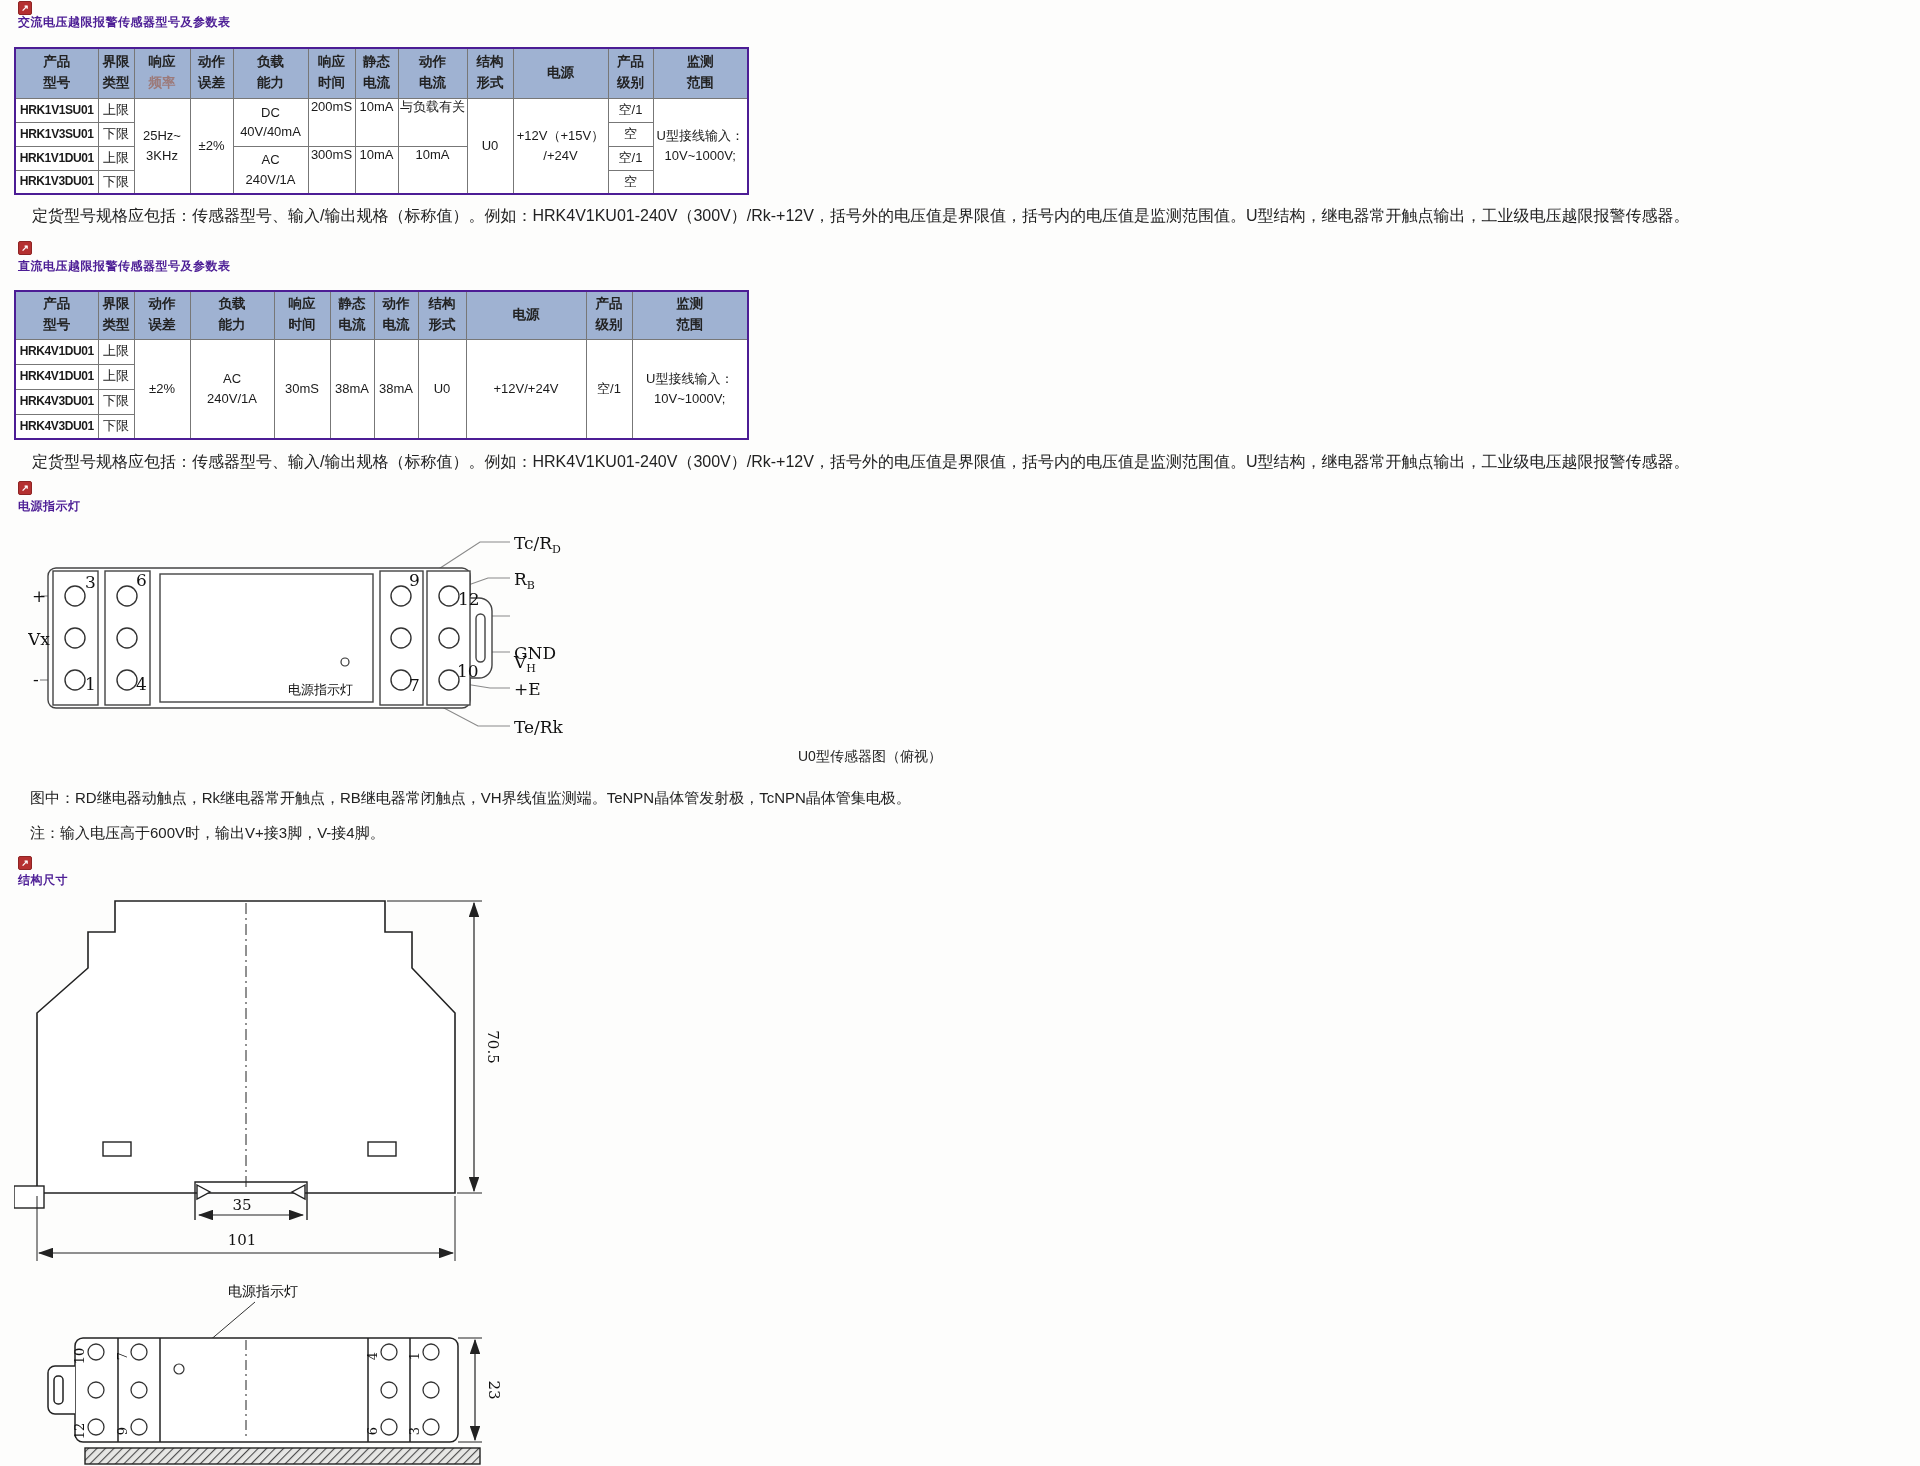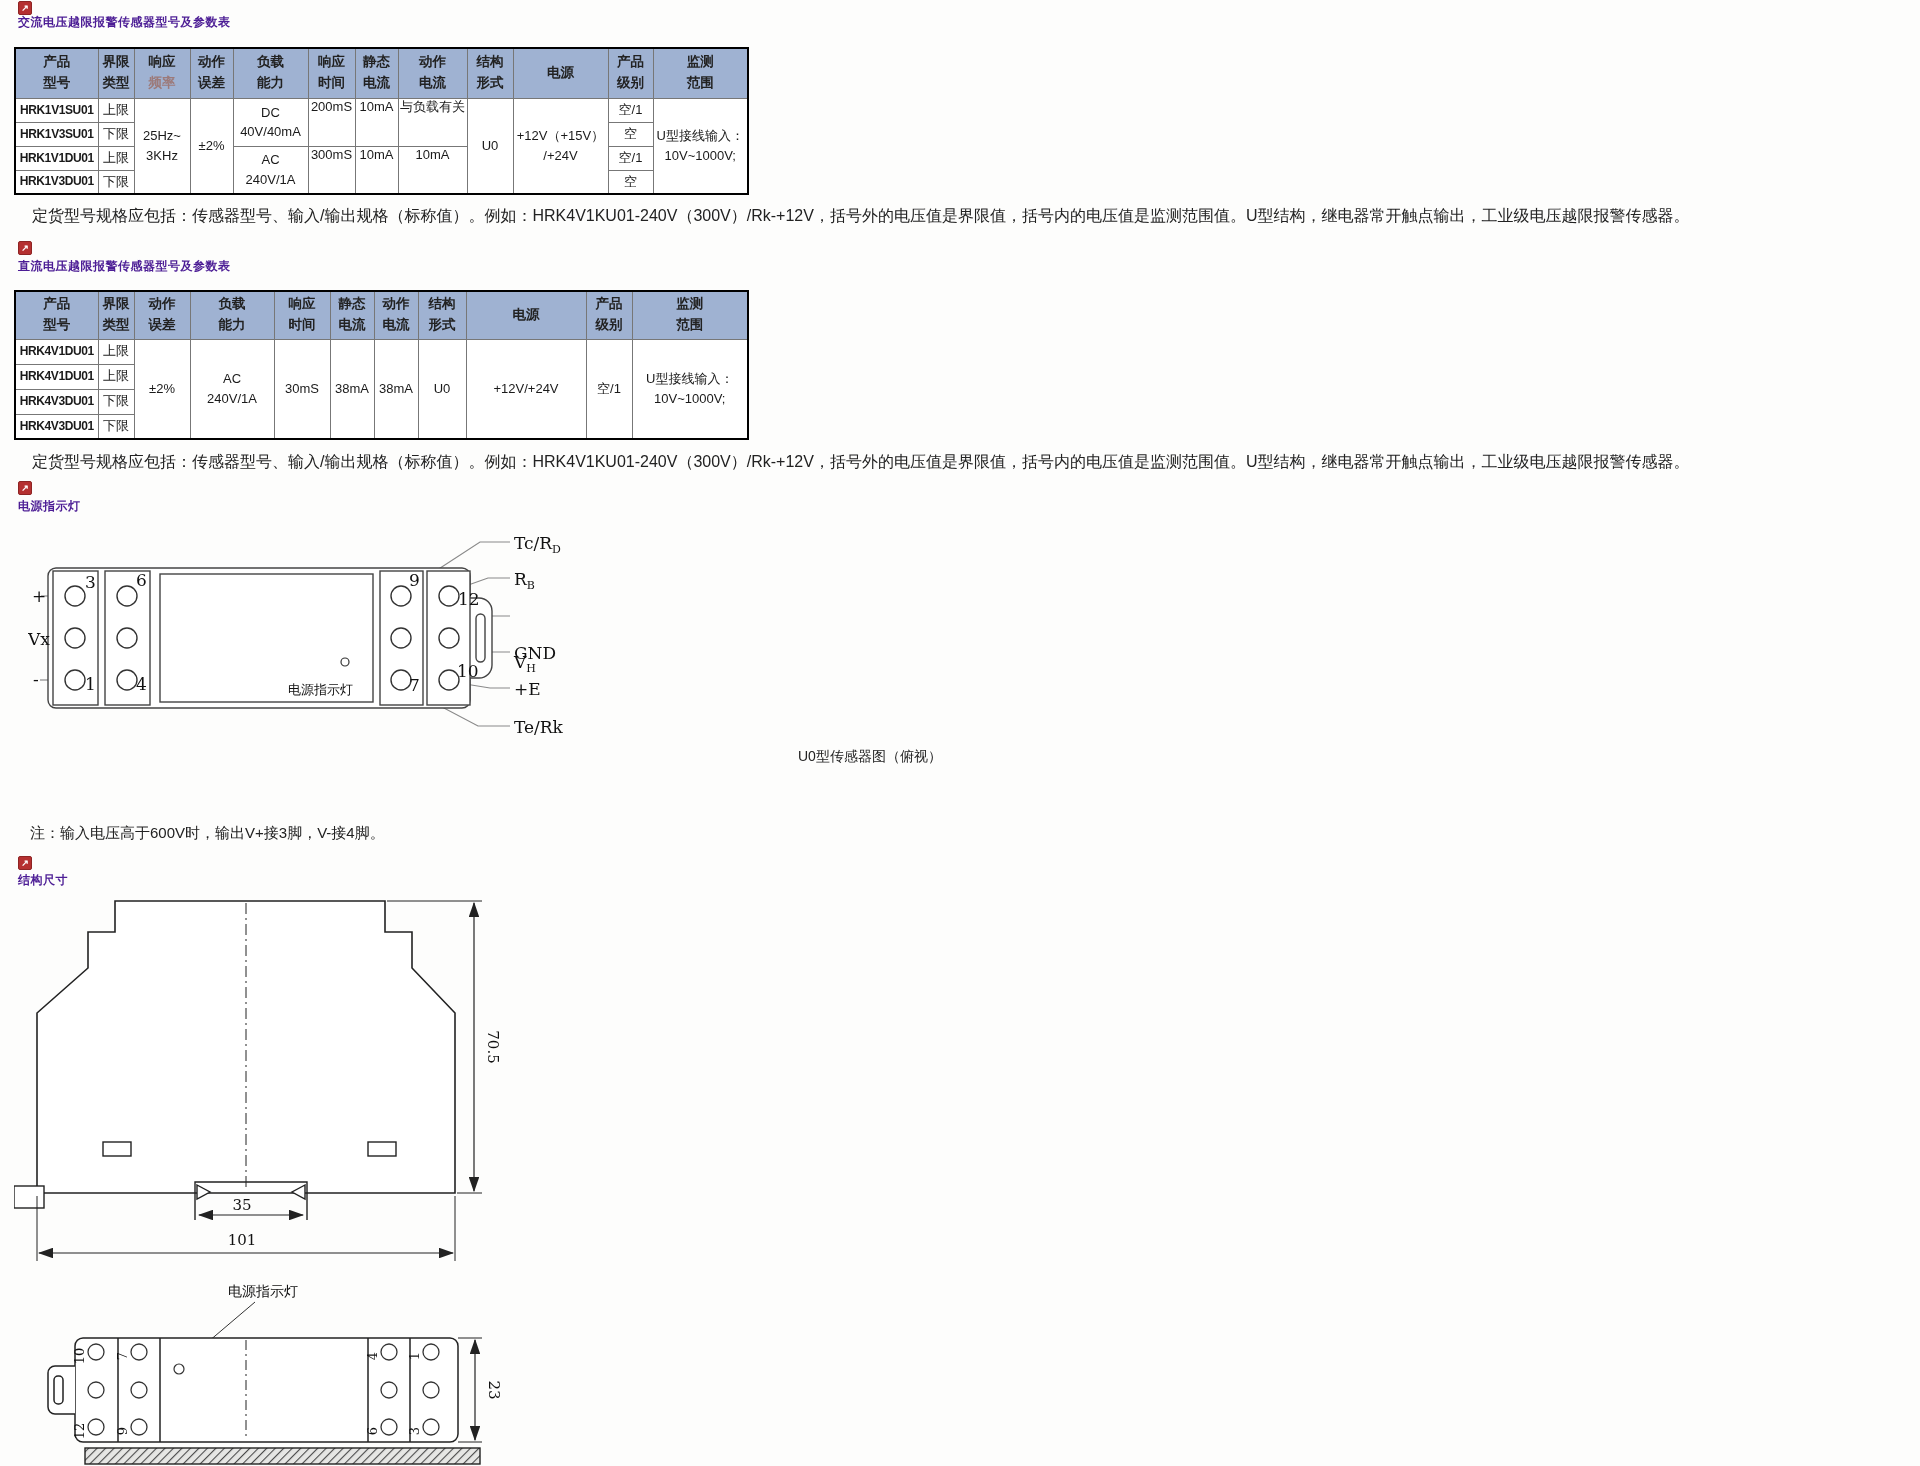--- a/index.html
+++ b/index.html
@@ -5,21 +5,21 @@
   html,body{margin:0;padding:0;background:#ffffff;}
   .page{position:relative;width:1920px;height:1466px;background:#fdfdfc;
         font-family:"Liberation Sans",sans-serif;color:#1a1a1a;overflow:hidden;}
   .abs{position:absolute;}
   .bullet{width:12px;height:12px;background:#b53030;border:1px solid #8e2424;border-radius:2px;
           color:#fff;font-size:9px;line-height:12px;text-align:center;font-weight:bold;}
   .sec-title{font-size:12px;font-weight:bold;color:#4c1d95;letter-spacing:0.5px;}
   .note{font-size:16px;color:#222;white-space:nowrap;}
   .note .ul{text-underline-offset:3px;text-align:right;}
   table.spec{border-collapse:collapse;table-layout:fixed;text-align:center;
-             border:2px solid #000000;background:#fff;font-size:13px;}
+             border:2px solid #4c1d95;background:#fff;font-size:13px;}
   table.spec td{border:1px solid #777;padding:0;line-height:1.25;overflow:hidden;}
   table.spec td.hd{background:#9fb2d2;font-weight:bold;color:#222;font-size:13.5px;}
   table.spec td.hd span{display:block;line-height:1.55;}
   .t1 tr.body{height:24px;} .t2 tr.body{height:25px;}
   .t1 tr.hrow{height:50px;} .t2 tr.hrow{height:48px;}
   td.model{font-weight:bold;font-size:12px;letter-spacing:-0.4px;}
   td.vt{vertical-align:top;padding-top:3px;}
   td .l2{display:block;line-height:1.5;}
   .dim2{color:#9c7a7a;}
   .out-label{position:absolute;font-family:"DejaVu Serif",serif;font-size:17px;color:#111;}
@@ -321,20 +321,21 @@
   </svg>
 
   <div class="out-label" style="left:514px;top:533px;"><span>Tc/R</span><sub>D</sub></div>
   <div class="out-label" style="left:514px;top:569px;"><span>R</span><sub>B</sub></div>
   <div class="out-label" style="left:514px;top:607px;margin-top:45px;"><span>V</span><sub>H</sub></div>
   <div class="out-label" style="left:514px;top:643px;"><span>GND</span><sub></sub></div>
   <div class="out-label" style="left:514px;top:679px;"><span>+E</span><sub></sub></div>
   <div class="out-label" style="left:514px;top:717px;"><span>Te/Rk</span><sub></sub></div>
 
   <div class="abs caption" style="left:798px;top:748px;">U0型传感器图（俯视）</div>
+  <div class="abs note" style="left:30px;top:789px;font-size:15px;">图中：RD继电器动触点，Rk继电器常开触点，RB继电器常闭触点，VH界线值监测端。TeNPN晶体管发射极，TcNPN晶体管集电极。</div>
   <div class="abs note" style="left:30px;top:824px;font-size:15px;">注：输入电压高于600V时，输出V+接3脚，V-接4脚。</div>
 
   <div class="abs bullet" style="left:18px;top:856px;">↗</div>
   <div class="abs sec-title" style="left:18px;top:872px;">结构尺寸</div>
 
   <svg class="abs" style="left:14px;top:893px;" width="600" height="380" viewBox="0 0 600 380">
     <defs>
       <marker id="ae" markerWidth="13" markerHeight="9" refX="12" refY="4.5" orient="auto">
           <path d="M0,0 L13,4.5 L0,9 z" fill="#222"></path>
         </marker>

